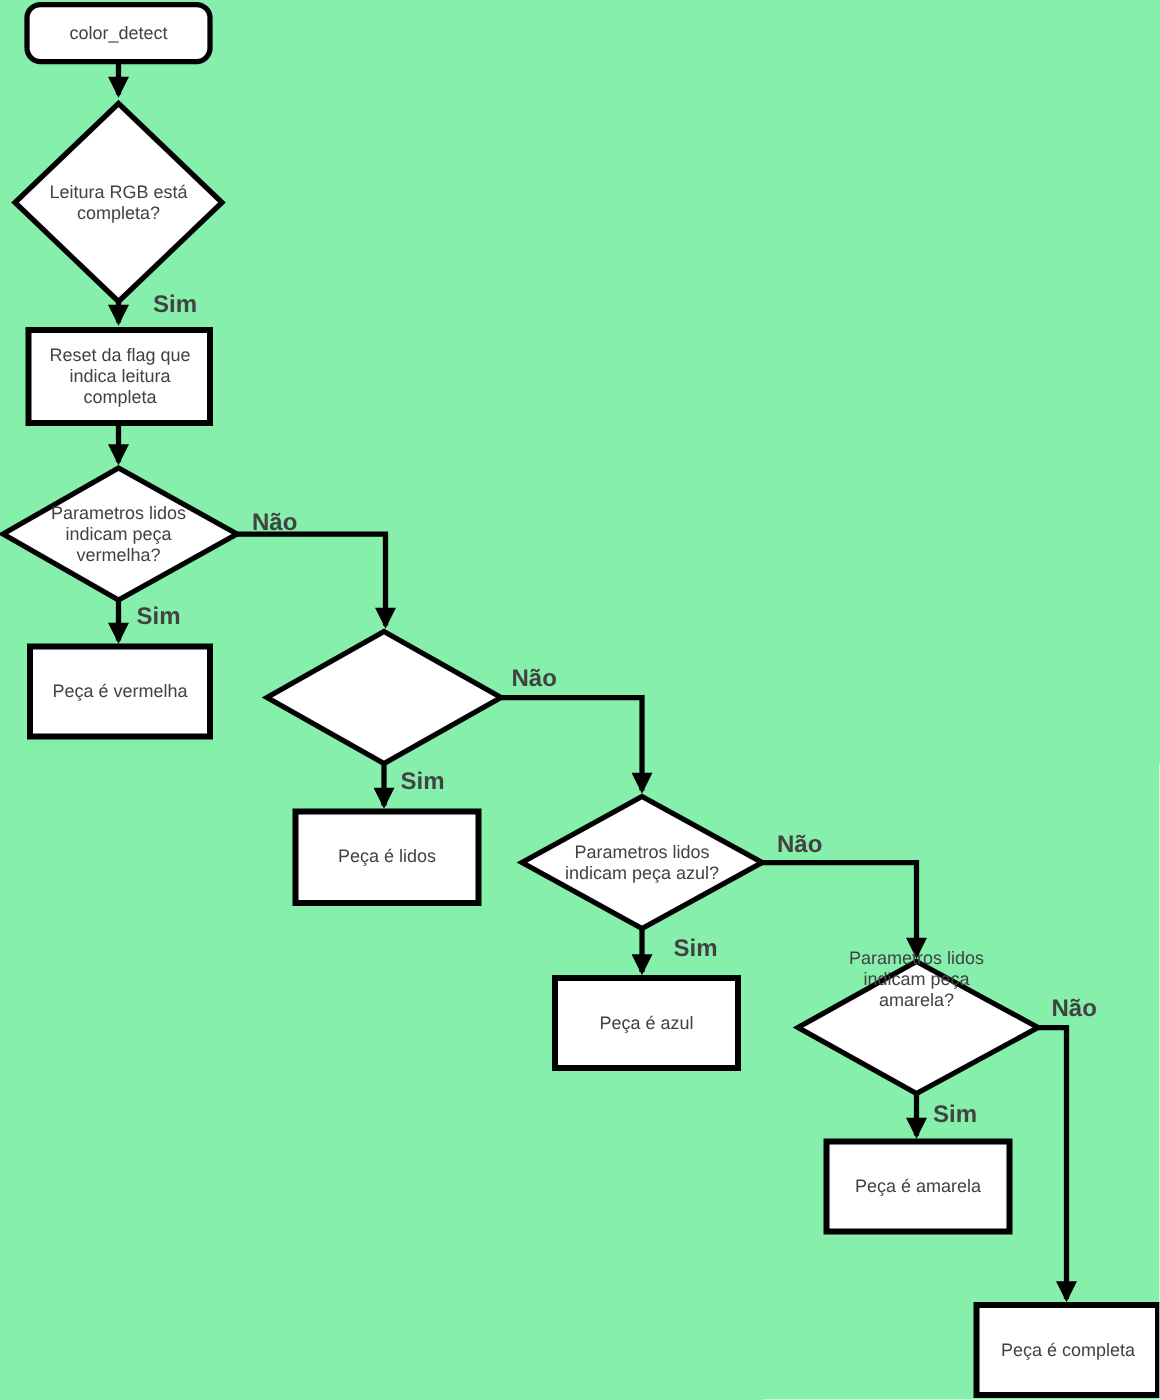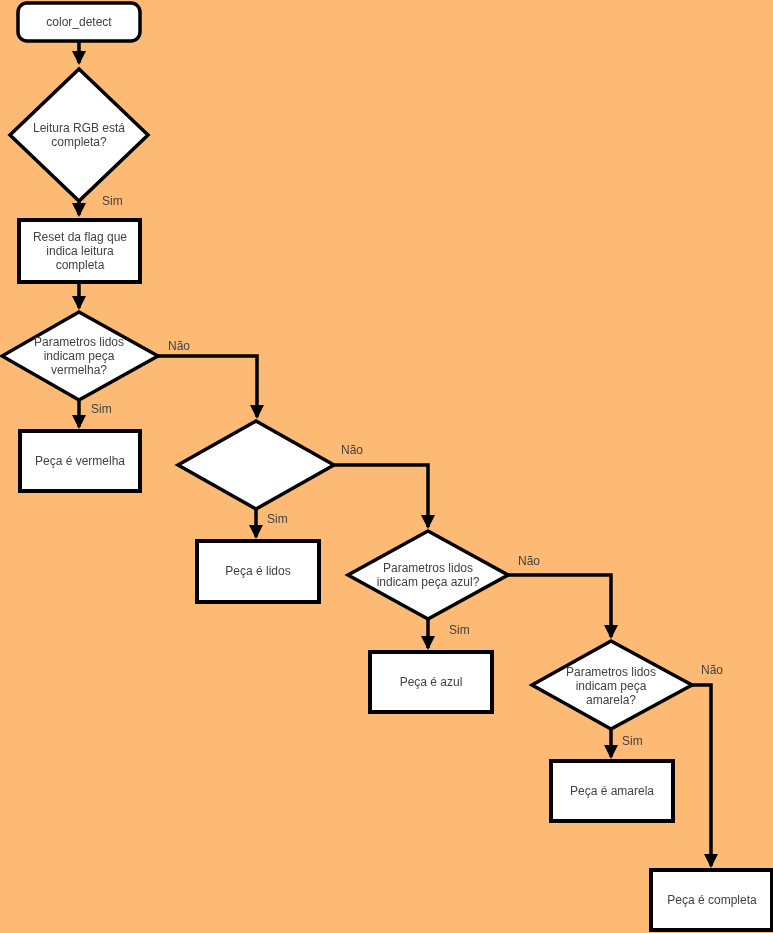--- a/index.html
+++ b/index.html
@@ -5,21 +5,21 @@
 <style>
   html, body {
     margin: 0;
     padding: 0;
     background: #ffffff;
   }
   .canvas {
     position: relative;
     width: 773px;
     height: 933px;
-    background: #fdba74;
+    background: #86efac;
     font-family: "Liberation Sans", sans-serif;
     overflow: hidden;
   }
   .canvas svg {
     position: absolute;
     left: 0;
     top: 0;
   }
   .shape {
     fill: #ffffff;
@@ -38,24 +38,25 @@
     position: absolute;
     transform: translate(-50%, -50%);
     text-align: center;
     font-size: 12px;
     line-height: 1.18;
     color: #424242;
     white-space: normal;
   }
   .edge-label {
     position: absolute;
-    font-size: 12px;
+    font-size: 16px;
     line-height: 1.1;
     color: #424242;
     white-space: nowrap;
+    font-weight: bold;
   }
 </style>
 </head>
 <body>
 
 <div class="canvas">
 
   <svg width="773" height="933" viewBox="0 0 773 933">
     <defs>
       <marker id="arrow" viewBox="0 0 10 10" refX="8.5" refY="5" markerWidth="4.4" markerHeight="4" orient="auto">
@@ -90,21 +91,21 @@
   </svg>
 
   <div class="node-label" style="left:79px; top:22px; width:118px">color_detect</div>
   <div class="node-label" style="left:79px; top:135px; width:124px">Leitura RGB está completa?</div>
   <div class="node-label" style="left:80px; top:251px; width:112px">Reset da flag que indica leitura completa</div>
   <div class="node-label" style="left:79px; top:356px; width:104px">Parametros lidos indicam peça vermelha?</div>
   <div class="node-label" style="left:80px; top:461px; width:128px">Peça é vermelha</div>
   <div class="node-label" style="left:258px; top:571px; width:116px">Peça é lidos</div>
   <div class="node-label" style="left:428px; top:575px; width:104px">Parametros lidos indicam peça azul?</div>
   <div class="node-label" style="left:431px; top:682px; width:104px">Peça é azul</div>
-  <div class="node-label" style="left:611px; top:686px; width:104px">Parametros lidos indicam peça amarela?</div>
+  <div class="node-label" style="left:611px; top:653px; width:104px">Parametros lidos indicam peça amarela?</div>
   <div class="node-label" style="left:612px; top:791px; width:116px">Peça é amarela</div>
   <div class="node-label" style="left:712px; top:900px; width:116px">Peça é completa</div>
 
   <div class="edge-label" style="left:102px; top:195px">Sim</div>
   <div class="edge-label" style="left:91px; top:403px">Sim</div>
   <div class="edge-label" style="left:168px; top:340px">Não</div>
   <div class="edge-label" style="left:267px; top:513px">Sim</div>
   <div class="edge-label" style="left:341px; top:444px">Não</div>
   <div class="edge-label" style="left:449px; top:624px">Sim</div>
   <div class="edge-label" style="left:518px; top:555px">Não</div>

